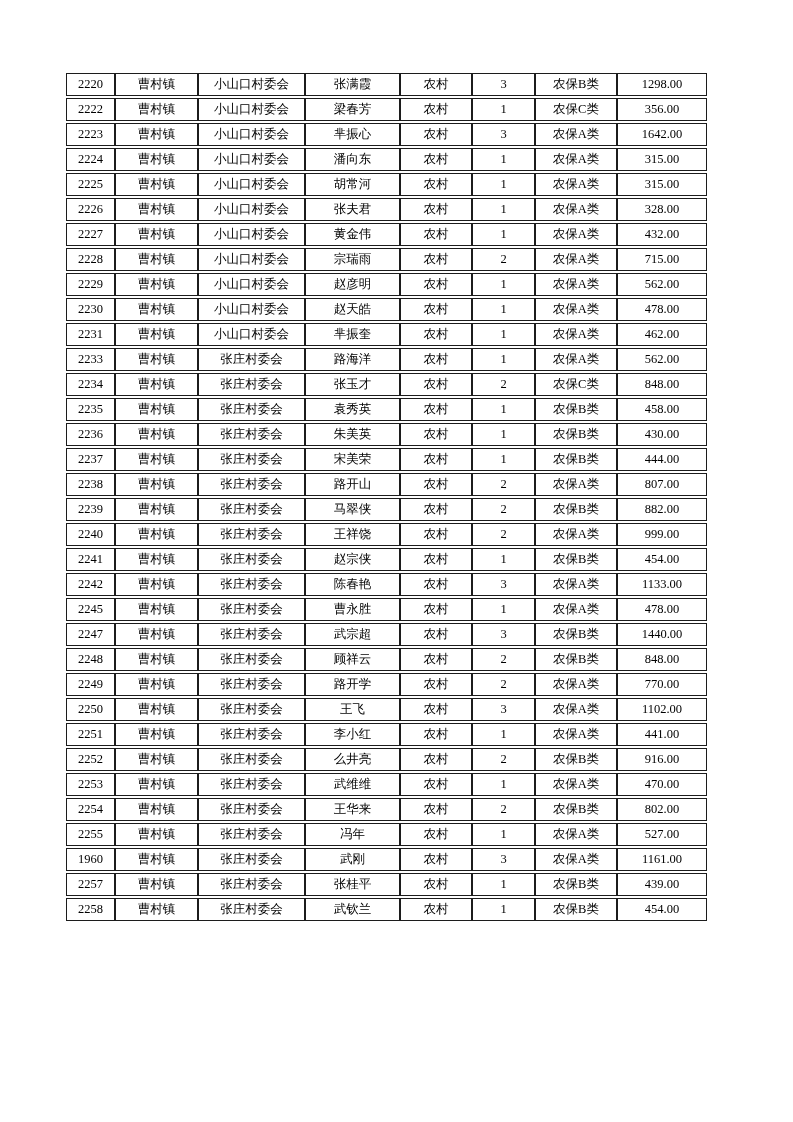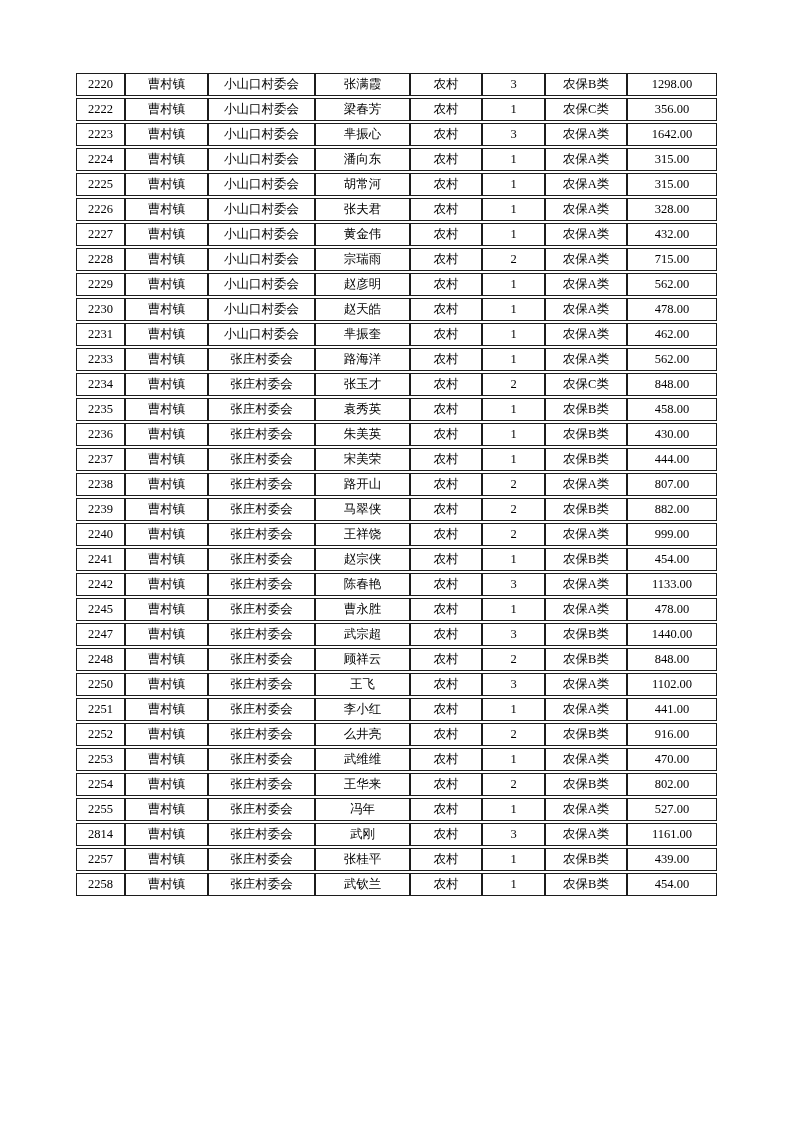--- a/index.html
+++ b/index.html
@@ -6,21 +6,20 @@
     margin: 0;
     padding: 0;
     background: #ffffff;
   }
   .sheet {
     position: relative;
     width: 734px;
     height: 1122px;
     background: #ffffff;
     overflow: hidden;
-    margin-left: 10px;
   }
   table.records {
     position: absolute;
     left: 66px;
     top: 71px;
     width: 641px;
     border-collapse: separate;
     border-spacing: 0 2px;
     table-layout: fixed;
     font-family: "Liberation Serif", "DejaVu Serif", serif;
@@ -288,20 +287,30 @@
           <td>2248</td>
           <td>曹村镇</td>
           <td>张庄村委会</td>
           <td>顾祥云</td>
           <td>农村</td>
           <td>2</td>
           <td>农保B类</td>
           <td>848.00</td>
         </tr>
         <tr>
+          <td>2249</td>
+          <td>曹村镇</td>
+          <td>张庄村委会</td>
+          <td>路开学</td>
+          <td>农村</td>
+          <td>2</td>
+          <td>农保A类</td>
+          <td>770.00</td>
+        </tr>
+        <tr>
           <td>2250</td>
           <td>曹村镇</td>
           <td>张庄村委会</td>
           <td>王飞</td>
           <td>农村</td>
           <td>3</td>
           <td>农保A类</td>
           <td>1102.00</td>
         </tr>
         <tr>
@@ -348,21 +357,21 @@
           <td>2255</td>
           <td>曹村镇</td>
           <td>张庄村委会</td>
           <td>冯年</td>
           <td>农村</td>
           <td>1</td>
           <td>农保A类</td>
           <td>527.00</td>
         </tr>
         <tr>
-          <td>2814</td>
+          <td>1960</td>
           <td>曹村镇</td>
           <td>张庄村委会</td>
           <td>武刚</td>
           <td>农村</td>
           <td>3</td>
           <td>农保A类</td>
           <td>1161.00</td>
         </tr>
         <tr>
           <td>2257</td>

